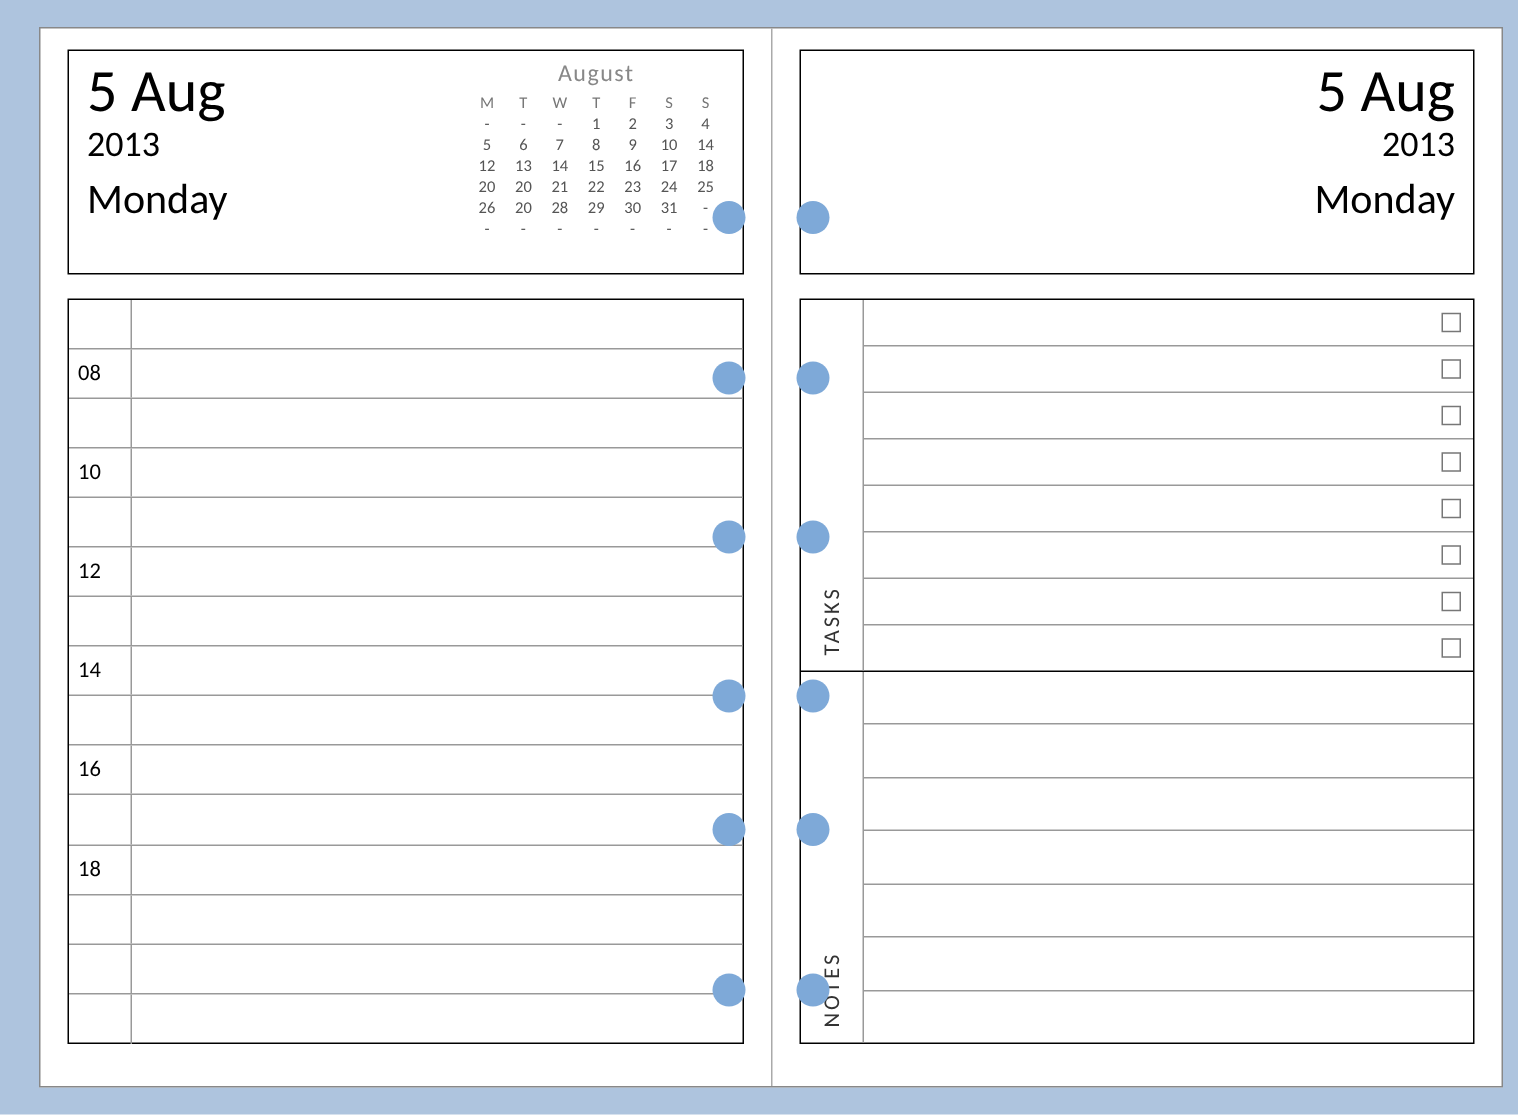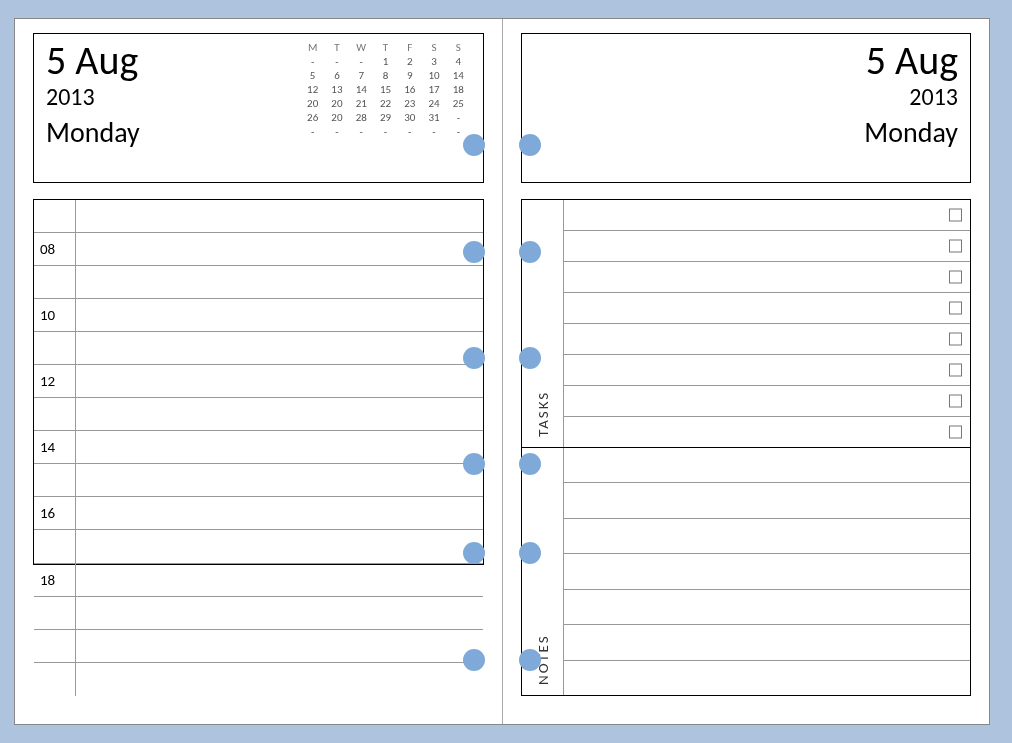--- a/index.html
+++ b/index.html
@@ -8,21 +8,21 @@
     width: 1012px;
     height: 743px;
     font-family: Calibri, "Segoe UI", Arial, sans-serif;
     position: relative;
     overflow: hidden;
   }
 
   .sheet {
     position: absolute;
     top: 18px;
-    left: 14px;
+    left: 26px;
     width: 976px;
     height: 707px;
     background: #fff;
     border: 1px solid #888;
     display: flex;
   }
 
   .page {
     flex: 1;
     position: relative;
@@ -56,21 +56,21 @@
     width: 170px;
   }
   .mini-cal-title { font-size: 16px; color: #888; margin-bottom: 2px; letter-spacing: 1px;}
   .mini-cal table { width: 100%; border-collapse: collapse; }
   .mini-cal td, .mini-cal th { padding: 0.5px 3px; font-weight: normal; color:#555; font-size:11px;}
   .mini-cal th { color:#777; padding-bottom:1px;}
 
   
   .grid-box {
     border: 1.5px solid #000;
-    height: 366px;
+    height: 497px;
     position: relative;
   }
   .sched-row {
     height: 33.05px;
     border-bottom: 1px solid #999;
     display: flex;
   }
   .sched-row:last-child { border-bottom: none; }
   .sched-time {
     width: 42px;
@@ -151,20 +151,21 @@
 <div class="sheet">
 
   <div class="page page-left">
     <div class="header-box">
       <div class="date-block">
         <div class="date-main">5 Aug</div>
         <div class="date-year">2013</div>
         <div class="date-day">Monday</div>
       </div>
       <div class="mini-cal">
+        <div class="mini-cal-title">August</div>
         <table>
           <thead>
               <tr id="cal-dow">
                 <th>M</th>
                 <th>T</th>
                 <th>W</th>
                 <th>T</th>
                 <th>F</th>
                 <th>S</th>
                 <th>S</th>

